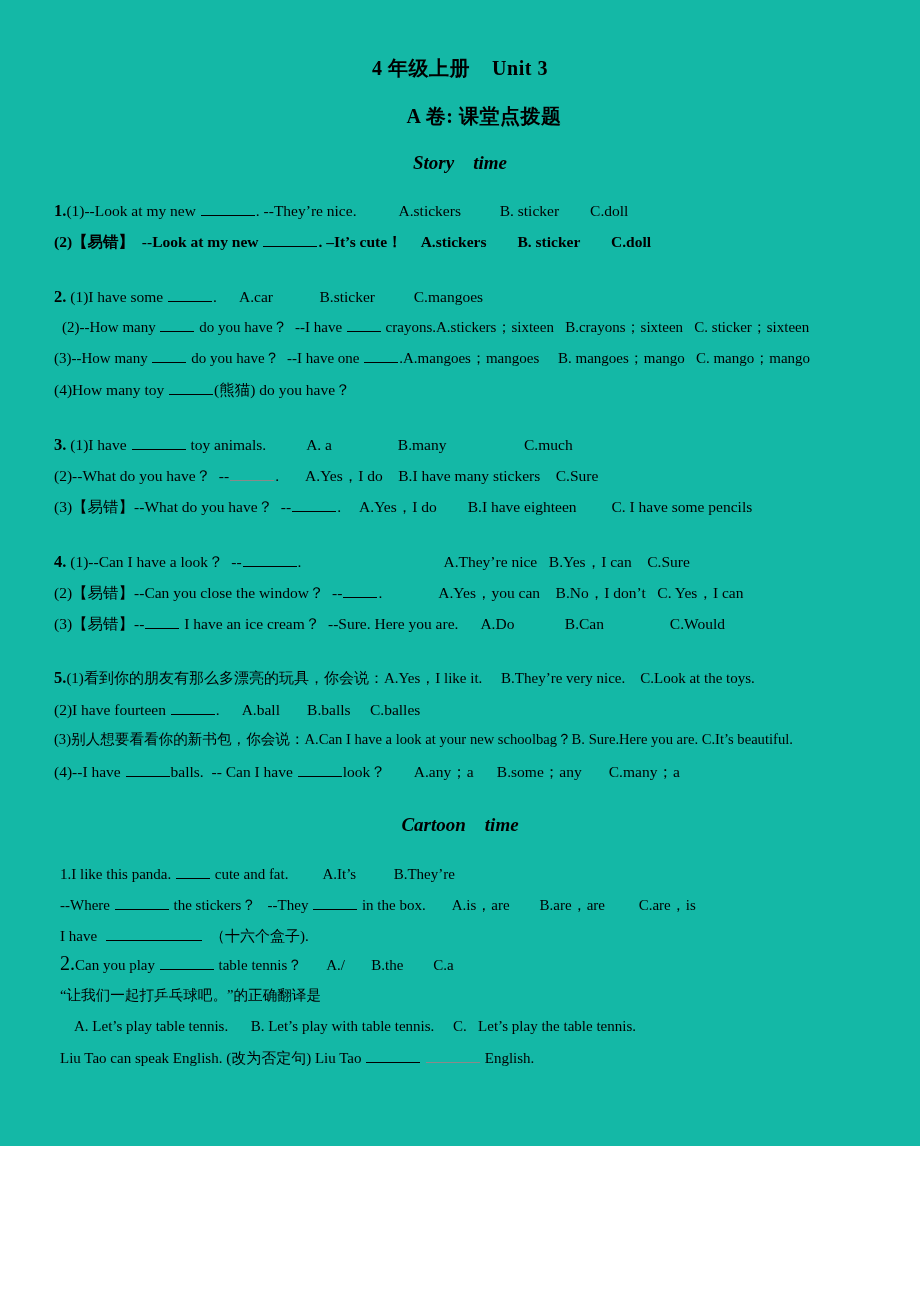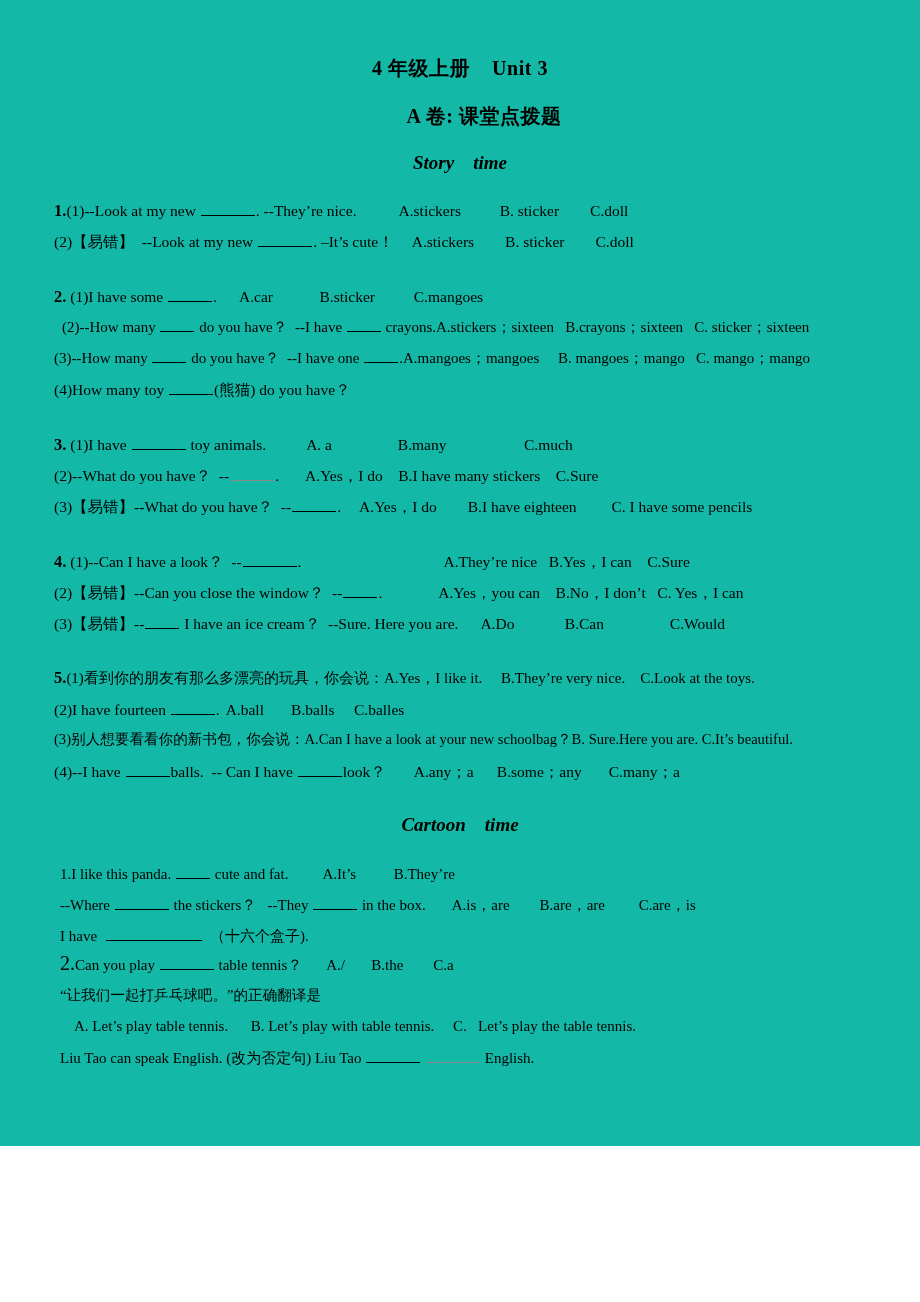--- a/index.html
+++ b/index.html
@@ -108,21 +108,21 @@
 
 <div id="page">
 
   <div class="doc-title title-1">4 年级上册    Unit 3</div>
   <div class="doc-title title-2">A 卷: 课堂点拨题</div>
 
   <div class="section-head sec-story">Story    time</div>
 
   <div class="qline" style="top:200px;"><span class="qnum">1.</span><span>(1)</span><span>--Look at my new </span><span class="blank b-l"></span><span>. --They’re nice.</span><span style="margin-left:42px">A.stickers          B. sticker        C.doll</span></div>
 
-  <div class="qline" style="top:231px;"><span>(2)【易错】</span><span>  --Look at my new </span><span class="blank b-l"></span><span>. –It’s cute！</span><span style="margin-left:18px">A.stickers        B. sticker        C.doll</span></div>
+  <div class="qline" style="top:231px;font-weight:bold;"><span>(2)【易错】</span><span>  --Look at my new </span><span class="blank b-l"></span><span>. –It’s cute！</span><span style="margin-left:18px">A.stickers        B. sticker        C.doll</span></div>
 
   <div class="qline" style="top:286px;"><span class="qnum">2.</span><span> </span><span>(1)</span><span>I have some </span><span class="blank b-m"></span><span>.</span><span style="margin-left:22px">A.car            B.sticker          C.mangoes</span></div>
 
   <div class="qline indent" style="top:317px; font-size:15px;"><span>(2)</span><span>--How many </span><span class="blank b-s"></span><span> do you have？  --I have </span><span class="blank b-s"></span><span> crayons.</span><span>A.stickers；sixteen   B.crayons；sixteen   C. sticker；sixteen</span></div>
 
   <div class="qline" style="top:348px; font-size:15px;text-align:right;"><span>(3)</span><span>--How many </span><span class="blank b-s"></span><span> do you have？  --I have one </span><span class="blank b-s"></span><span>.</span><span>A.mangoes；mangoes     B. mangoes；mango   C. mango；mango</span></div>
 
   <div class="qline" style="top:379px;"><span>(4)</span><span>How many toy </span><span class="blank b-m"></span><span>(熊猫) do you have？</span></div>
 
   <div class="qline" style="top:434px;"><span class="qnum">3.</span><span> </span><span>(1)</span><span>I have </span><span class="blank b-l"></span><span> toy animals.</span><span style="margin-left:40px">A. a                 B.many                    C.much</span></div>
@@ -132,21 +132,21 @@
   <div class="qline" style="top:496px;"><span>(3)【易错】</span><span>--What do you have？  --</span><span class="blank b-m"></span><span>.</span><span style="margin-left:18px">A.Yes，I do        B.I have eighteen         C. I have some pencils</span></div>
 
   <div class="qline" style="top:551px;"><span class="qnum">4.</span><span> </span><span>(1)</span><span>--Can I have a look？  --</span><span class="blank b-l"></span><span>.</span><span style="margin-left:142px">A.They’re nice   B.Yes，I can    C.Sure</span></div>
 
   <div class="qline" style="top:582px;"><span>(2)【易错】</span><span>--Can you close the window？  --</span><span class="blank b-s"></span><span>.</span><span style="margin-left:56px">A.Yes，you can    B.No，I don’t   C. Yes，I can</span></div>
 
   <div class="qline" style="top:613px;"><span>(3)【易错】</span><span>--</span><span class="blank b-s"></span><span> I have an ice cream？  --Sure. Here you are.</span><span style="margin-left:22px">A.Do             B.Can                 C.Would</span></div>
 
   <div class="qline" style="top:668px; font-size:15px;"><span class="qnum">5.</span><span>(1)</span><span>看到你的朋友有那么多漂亮的玩具，你会说：</span><span>A.Yes，I like it.     B.They’re very nice.    C.Look at the toys.</span></div>
 
-  <div class="qline" style="top:699px;"><span>(2)</span><span>I have fourteen </span><span class="blank b-m"></span><span>.</span><span style="margin-left:6px">A.ball       B.balls     C.balles</span></div>
+  <div class="qline" style="top:699px;"><span>(2)</span><span>I have fourteen </span><span class="blank b-m"></span><span>.</span><span style="margin-left:22px">A.ball       B.balls     C.balles</span></div>
 
   <div class="qline" style="top:730px; font-size:14.6px;"><span>(3)</span><span>别人想要看看你的新书包，你会说：</span><span>A.Can I have a look at your new schoolbag？B. Sure.Here you are. C.It’s beautiful.</span></div>
 
   <div class="qline" style="top:761px;"><span>(4)</span><span>--I have </span><span class="blank b-m"></span><span>balls.  -- Can I have </span><span class="blank b-m"></span><span>look？</span><span style="margin-left:28px">A.any；a      B.some；any       C.many；a</span></div>
 
   <div class="section-head sec-cartoon">Cartoon    time</div>
 
   <div class="cline" style="top:864px;"><span>1.</span><span>I like this panda. </span><span class="blank b-s"></span><span> cute and fat.</span><span style="margin-left:34px">A.It’s          B.They’re</span></div>
 
   <div class="cline" style="top:895px;"><span>--Where </span><span class="blank b-l"></span><span> the stickers？   --They </span><span class="blank b-m"></span><span> in the box.</span><span style="margin-left:26px">A.is，are        B.are，are         C.are，is</span></div>

